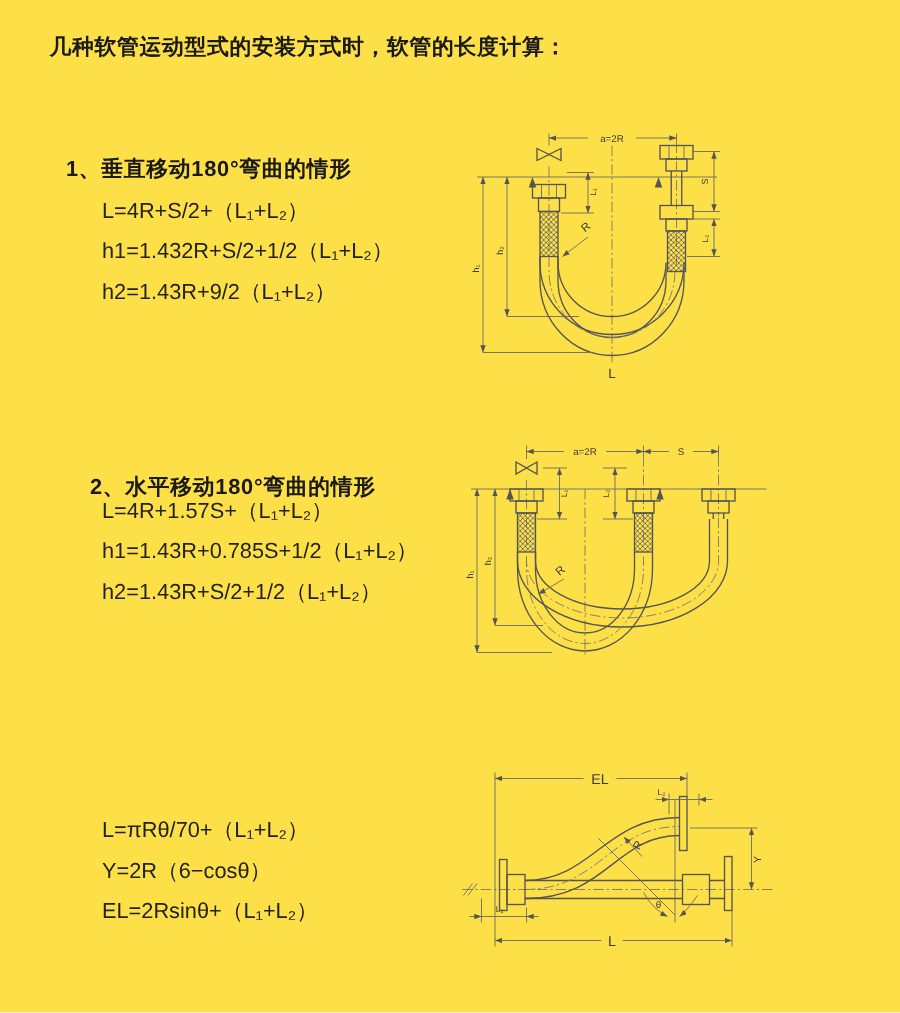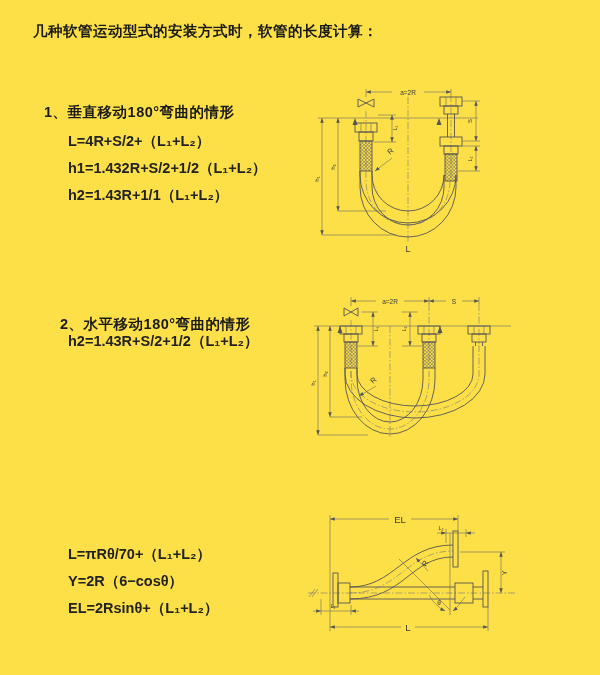--- a/index.html
+++ b/index.html
@@ -10,41 +10,41 @@
   .doc-title{
     position:absolute;left:33px;top:22px;font-size:14.5px;font-weight:bold;
     letter-spacing:0.5px;white-space:nowrap;
   }
   .sec-heading{
     position:absolute;font-size:14.5px;font-weight:bold;white-space:nowrap;letter-spacing:0.5px;
   }
   .formulas{
     position:absolute;font-size:14.5px;font-weight:bold;color:#222;
   }
-  .formulas .formula{height:27px;line-height:27px;white-space:nowrap;font-weight:700;}
+  .formulas .formula{height:27px;line-height:27px;white-space:nowrap;font-weight:400;}
   .diagram{position:absolute;}
   svg text{font-family:"Liberation Sans",sans-serif;fill:#3a3a3a;}
   .thin{stroke:#6a6a6a;stroke-width:0.6;fill:none;}
   .med{stroke:#555;stroke-width:0.9;fill:none;}
   .cl{stroke:#777;stroke-width:0.6;fill:none;stroke-dasharray:7 2 1.5 2;}
   .hose{stroke:#555;stroke-width:0.9;fill:none;}
   .hosed{stroke:#777;stroke-width:0.6;fill:none;stroke-dasharray:7 2 1.5 2;}
 </style>
 </head>
 <body>
 
 <div class="page">
 
   <div class="doc-title">几种软管运动型式的安装方式时，软管的长度计算：</div>
 
   <div class="sec-heading" style="left:44px;top:103px;">1、垂直移动180°弯曲的情形</div>
   <div class="formulas" style="left:68px;top:128px;">
     <div class="formula">L=4R+S/2+（L₁+L₂）</div>
     <div class="formula">h1=1.432R+S/2+1/2（L₁+L₂）</div>
-    <div class="formula">h2=1.43R+1/1（L₁+L₂）</div>
+    <div class="formula">h2=1.43R+9/2（L₁+L₂）</div>
   </div>
 
   <div class="diagram" style="left:308px;top:75px;">
   <svg width="215" height="190" viewBox="0 0 215 190">
     <defs>
       <marker id="ar1" markerWidth="9" markerHeight="6" refX="8" refY="3" orient="auto-start-reverse">
         <path d="M0,0 L8,3 L0,6 z" fill="#555"></path>
       </marker>
       <pattern id="hx1" width="3.4" height="3.4" patternUnits="userSpaceOnUse">
         <path d="M0,0 L3.4,3.4 M3.4,0 L0,3.4" stroke="#666" stroke-width="0.55"></path>
@@ -140,20 +140,22 @@
       <line class="thin" x1="84" y1="83" x2="67" y2="96" marker-end="url(#ar1)"></line>
       <text x="82" y="80" font-size="7.5" transform="rotate(-40,82,80)">R</text>
     </g>
 
     <text x="100" y="177" font-size="9" text-anchor="middle">L</text>
   </svg>
   </div>
 
   <div class="sec-heading" style="left:60px;top:303px;margin-top:12px;">2、水平移动180°弯曲的情形</div>
   <div class="formulas" style="left:68px;top:328px;">
+    <div class="formula">L=4R+1.57S+（L₁+L₂）</div>
+    <div class="formula">h1=1.43R+0.785S+1/2（L₁+L₂）</div>
     <div class="formula">h2=1.43R+S/2+1/2（L₁+L₂）</div>
   </div>
 
   <div class="diagram" style="left:306px;top:286px;">
   <svg width="212" height="178" viewBox="0 0 212 178">
     <defs>
       <marker id="ar2" markerWidth="9" markerHeight="6" refX="8" refY="3" orient="auto-start-reverse">
         <path d="M0,0 L8,3 L0,6 z" fill="#555"></path>
       </marker>
       <pattern id="hx2" width="3.4" height="3.4" patternUnits="userSpaceOnUse">

